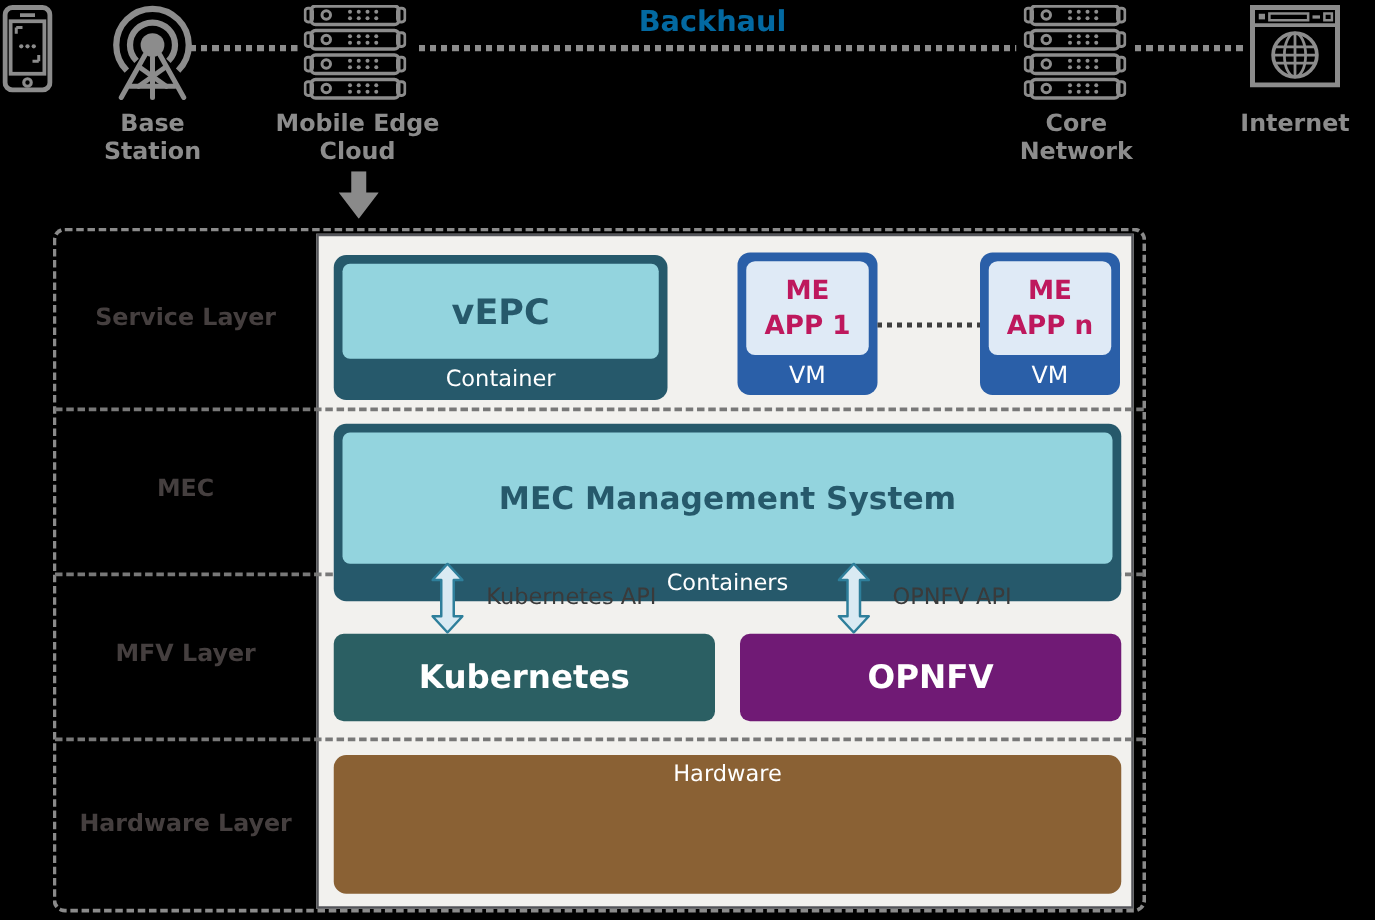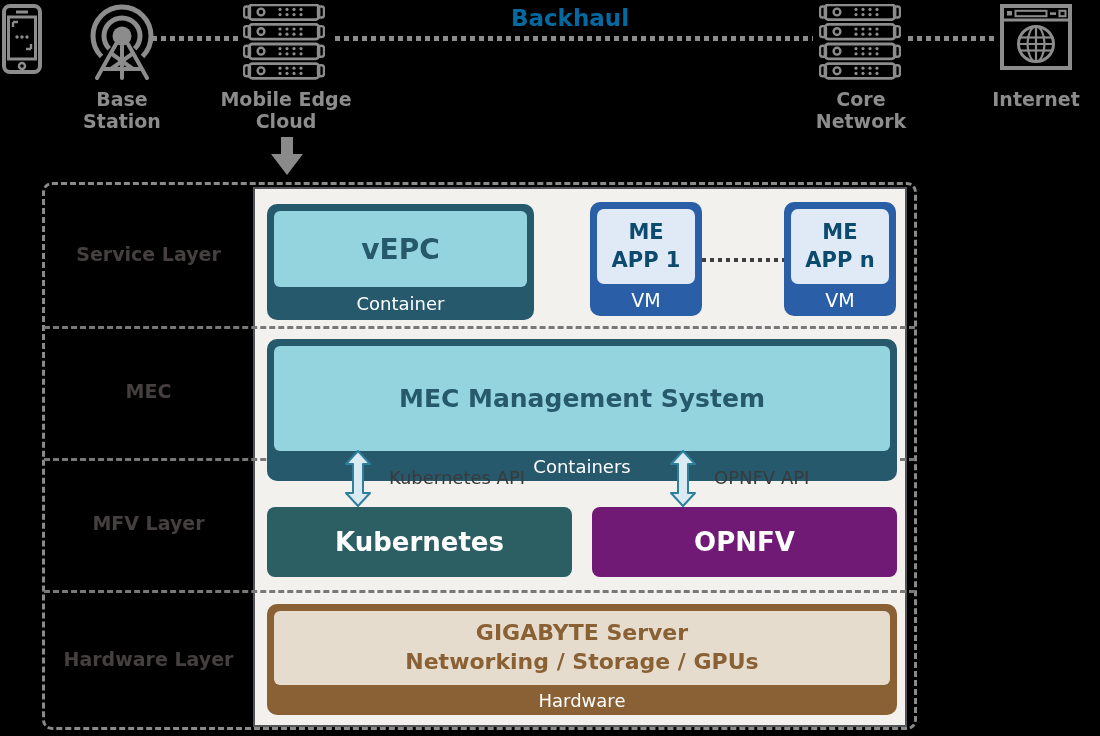--- a/index.html
+++ b/index.html
@@ -17,21 +17,21 @@
   .separator{border-top:3px dashed #787878;height:0;z-index:1;}
   .layer-label{color:#453f3f;font-weight:bold;font-size:19px;text-align:center;z-index:1;}
   
   .panel{background:#f2f1ee;border:2px solid #54555a;box-sizing:border-box;}
   .box{display:flex;flex-direction:column;box-sizing:border-box;z-index:2;}
   .teal-box{background:#26596b;border-radius:10px;}
   .blue-box{background:#2a5fa8;border-radius:10px;}
   .brown-box{background:#8a6134;border-radius:10px;}
   .inner{flex:1;margin:7px 7px 0 7px;display:flex;align-items:center;justify-content:center;text-align:center;}
   .teal-inner{background:#93d4de;border-radius:6px;color:#26596b;font-weight:bold;}
-  .blue-inner{background:#dfeaf6;border-radius:7px;color:#0c4a6e;font-weight:bold;}
+  .blue-inner{background:#dfeaf6;border-radius:7px;color:#be185d;font-weight:bold;}
   .beige-inner{background:#e6dccd;border-radius:6px;color:#8a6134;font-weight:bold;}
   .band{color:#fff;font-size:18px;display:flex;align-items:center;justify-content:center;}
   .solid-box{display:flex;align-items:center;justify-content:center;color:#fff;font-weight:bold;
              font-size:26px;border-radius:8px;z-index:2;}
   .k8s{background:#2b5f63;}
   .opnfv{background:#701a75;}
   .api-label{color:#3a3a3a;font-size:18px;z-index:2;}
   .dark-dots{height:4px;background:repeating-linear-gradient(90deg,#3f3f3f 0 4px,transparent 4px 8px);z-index:2;}
   svg{display:block;}
 </style>
@@ -170,22 +170,20 @@
 
     <svg class="abs" style="left:415px;top:261px;z-index:3" width="26" height="57" viewBox="0 0 26 57">
       <path d="M13,1 L25,14 L18,14 L18,43 L25,43 L13,56 L1,43 L8,43 L8,14 L1,14 Z" fill="#d9eaf3" stroke="#2e7f9b" stroke-width="2" stroke-linejoin="round"></path>
     </svg>
     <div class="abs api-label" style="left:459px;top:278px">OPNFV API</div>
 
     <div class="abs solid-box k8s" style="left:12px;top:318px;width:305px;height:70px">Kubernetes</div>
     <div class="abs solid-box opnfv" style="left:337px;top:318px;width:305px;height:70px">OPNFV</div>
 
     <div class="abs box brown-box" style="left:12px;top:415px;width:630px;height:111px">
-      <div class="inner beige-inner pre" style="font-size:22px;line-height:1.3">GIGABYTE Server
-Networking / Storage / GPUs</div>
       <div class="band" style="height:30px">Hardware</div>
     </div>
   </div>
 
   <div class="abs separator" style="left:44px;top:326px;width:871px"></div>
   <div class="abs separator" style="left:44px;top:458px;width:871px"></div>
   <div class="abs separator" style="left:44px;top:590px;width:871px"></div>
 
 </div>
 

